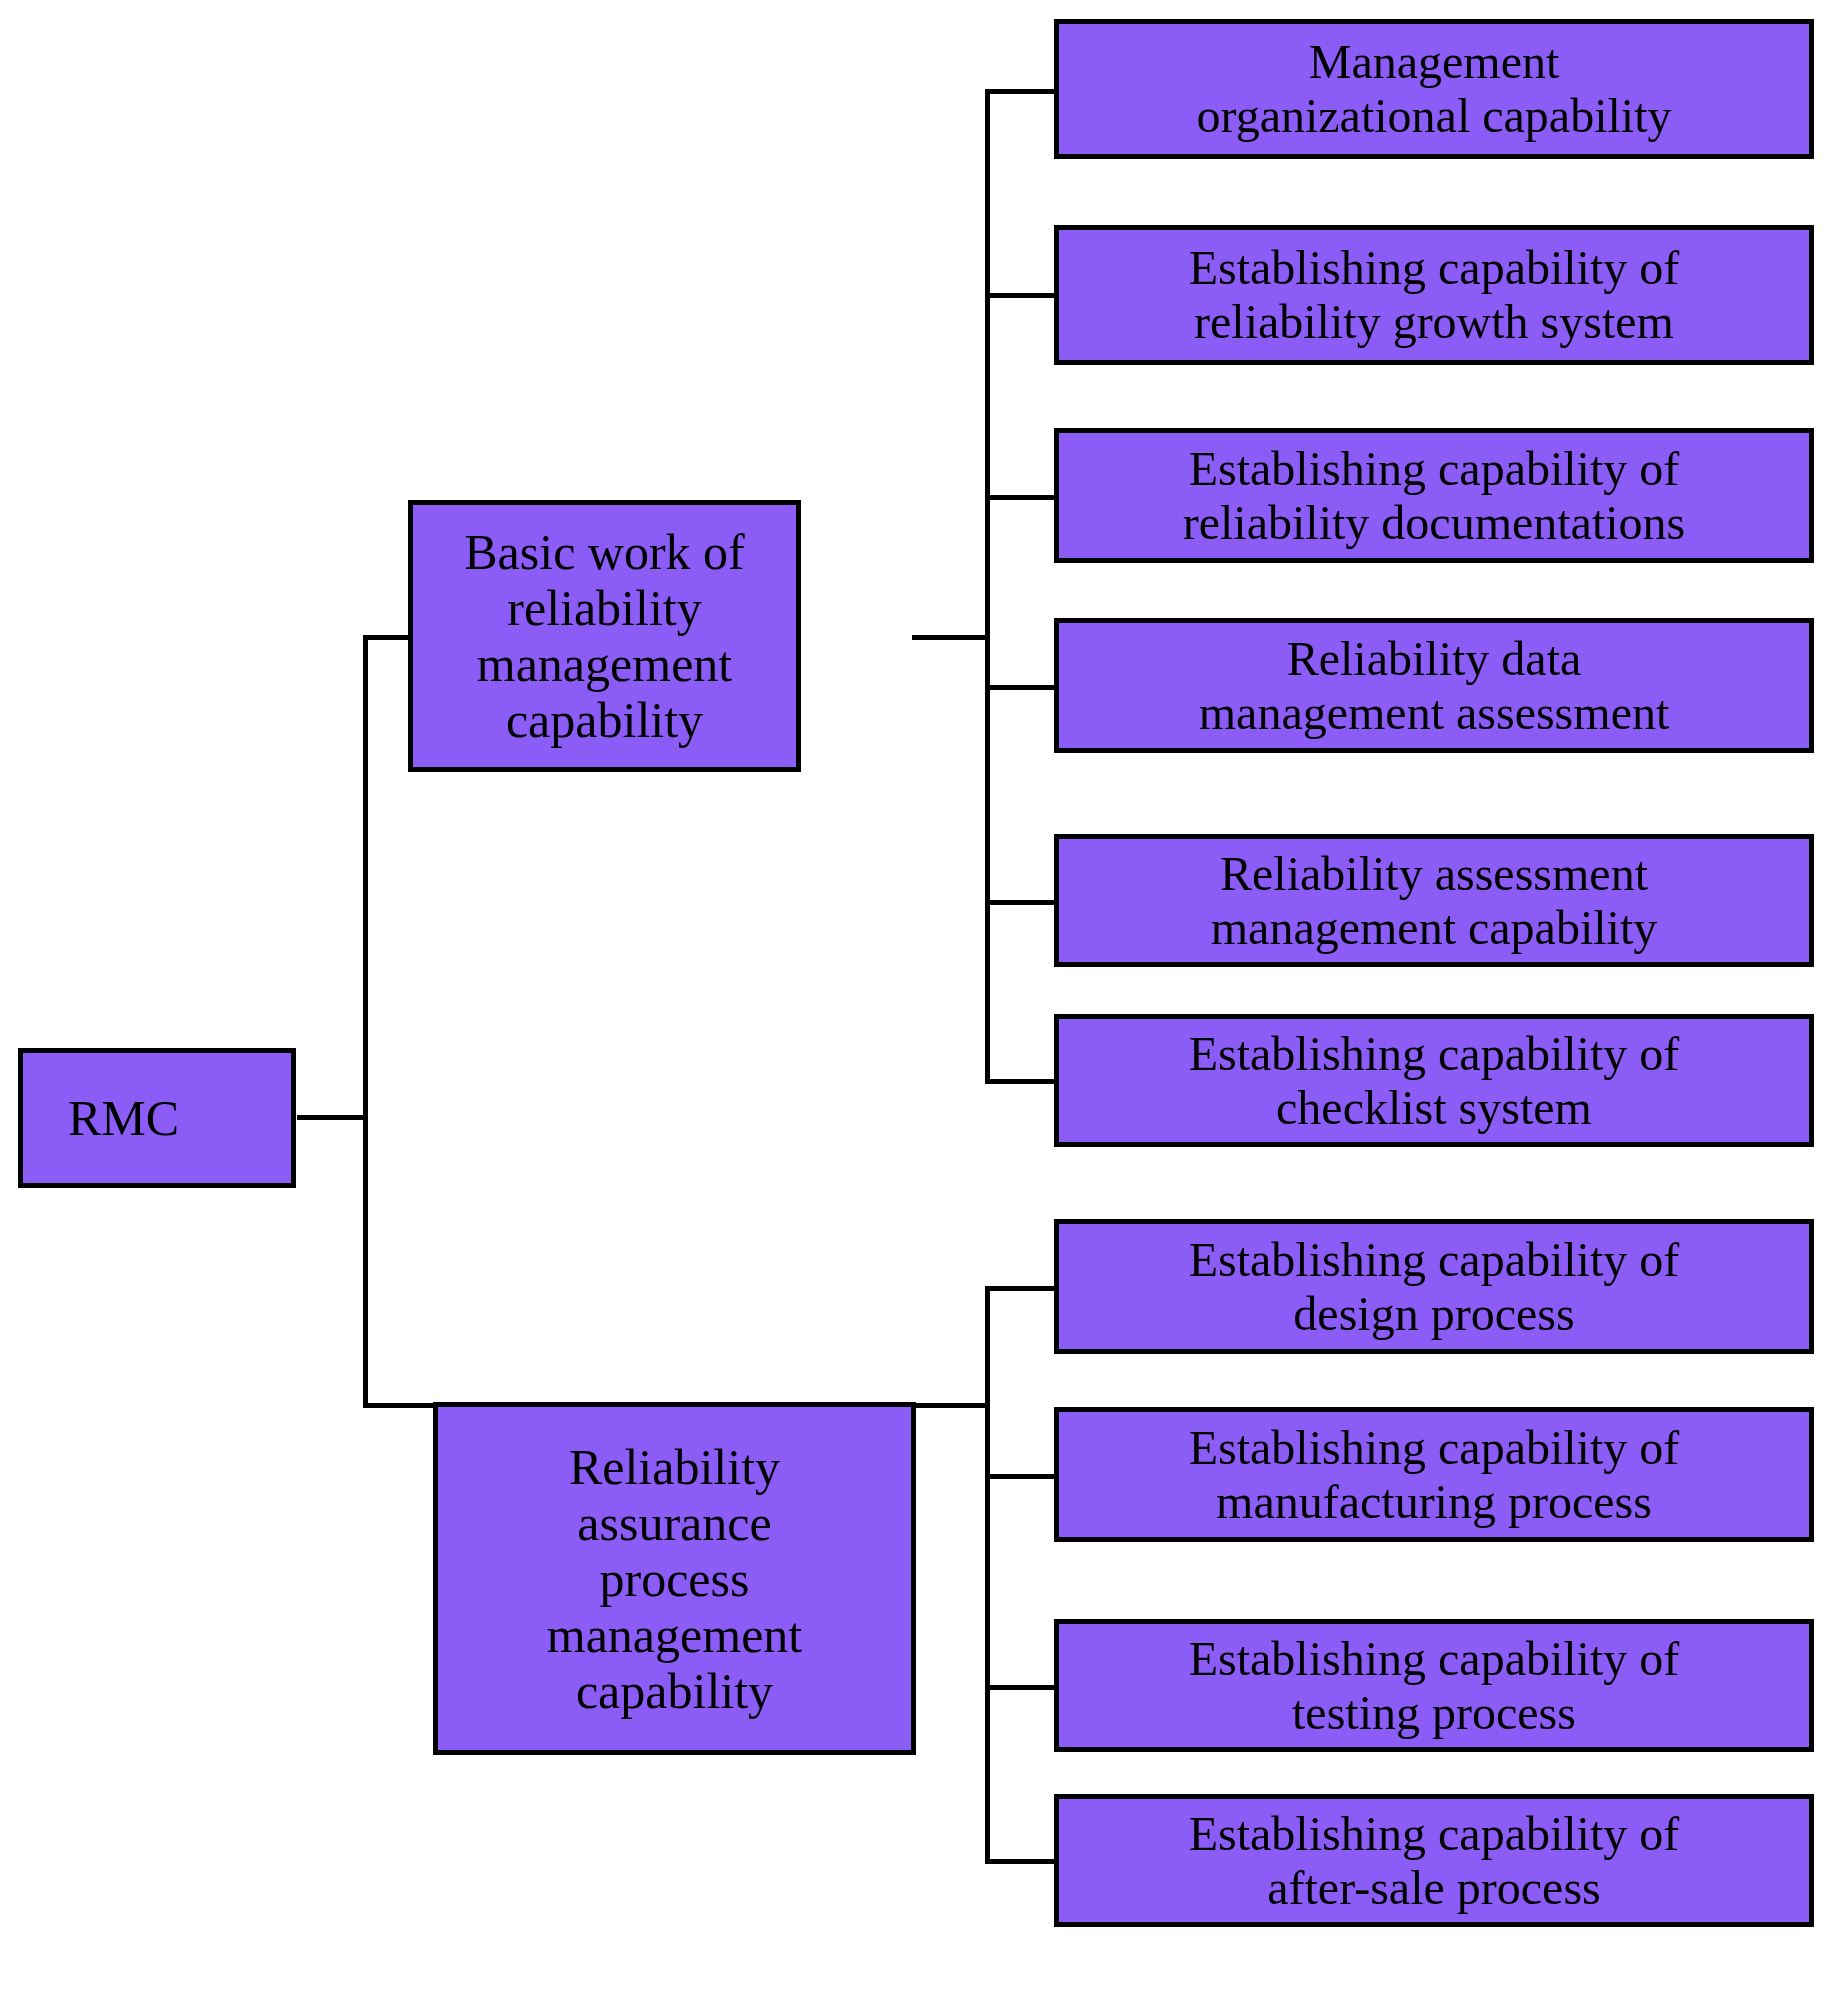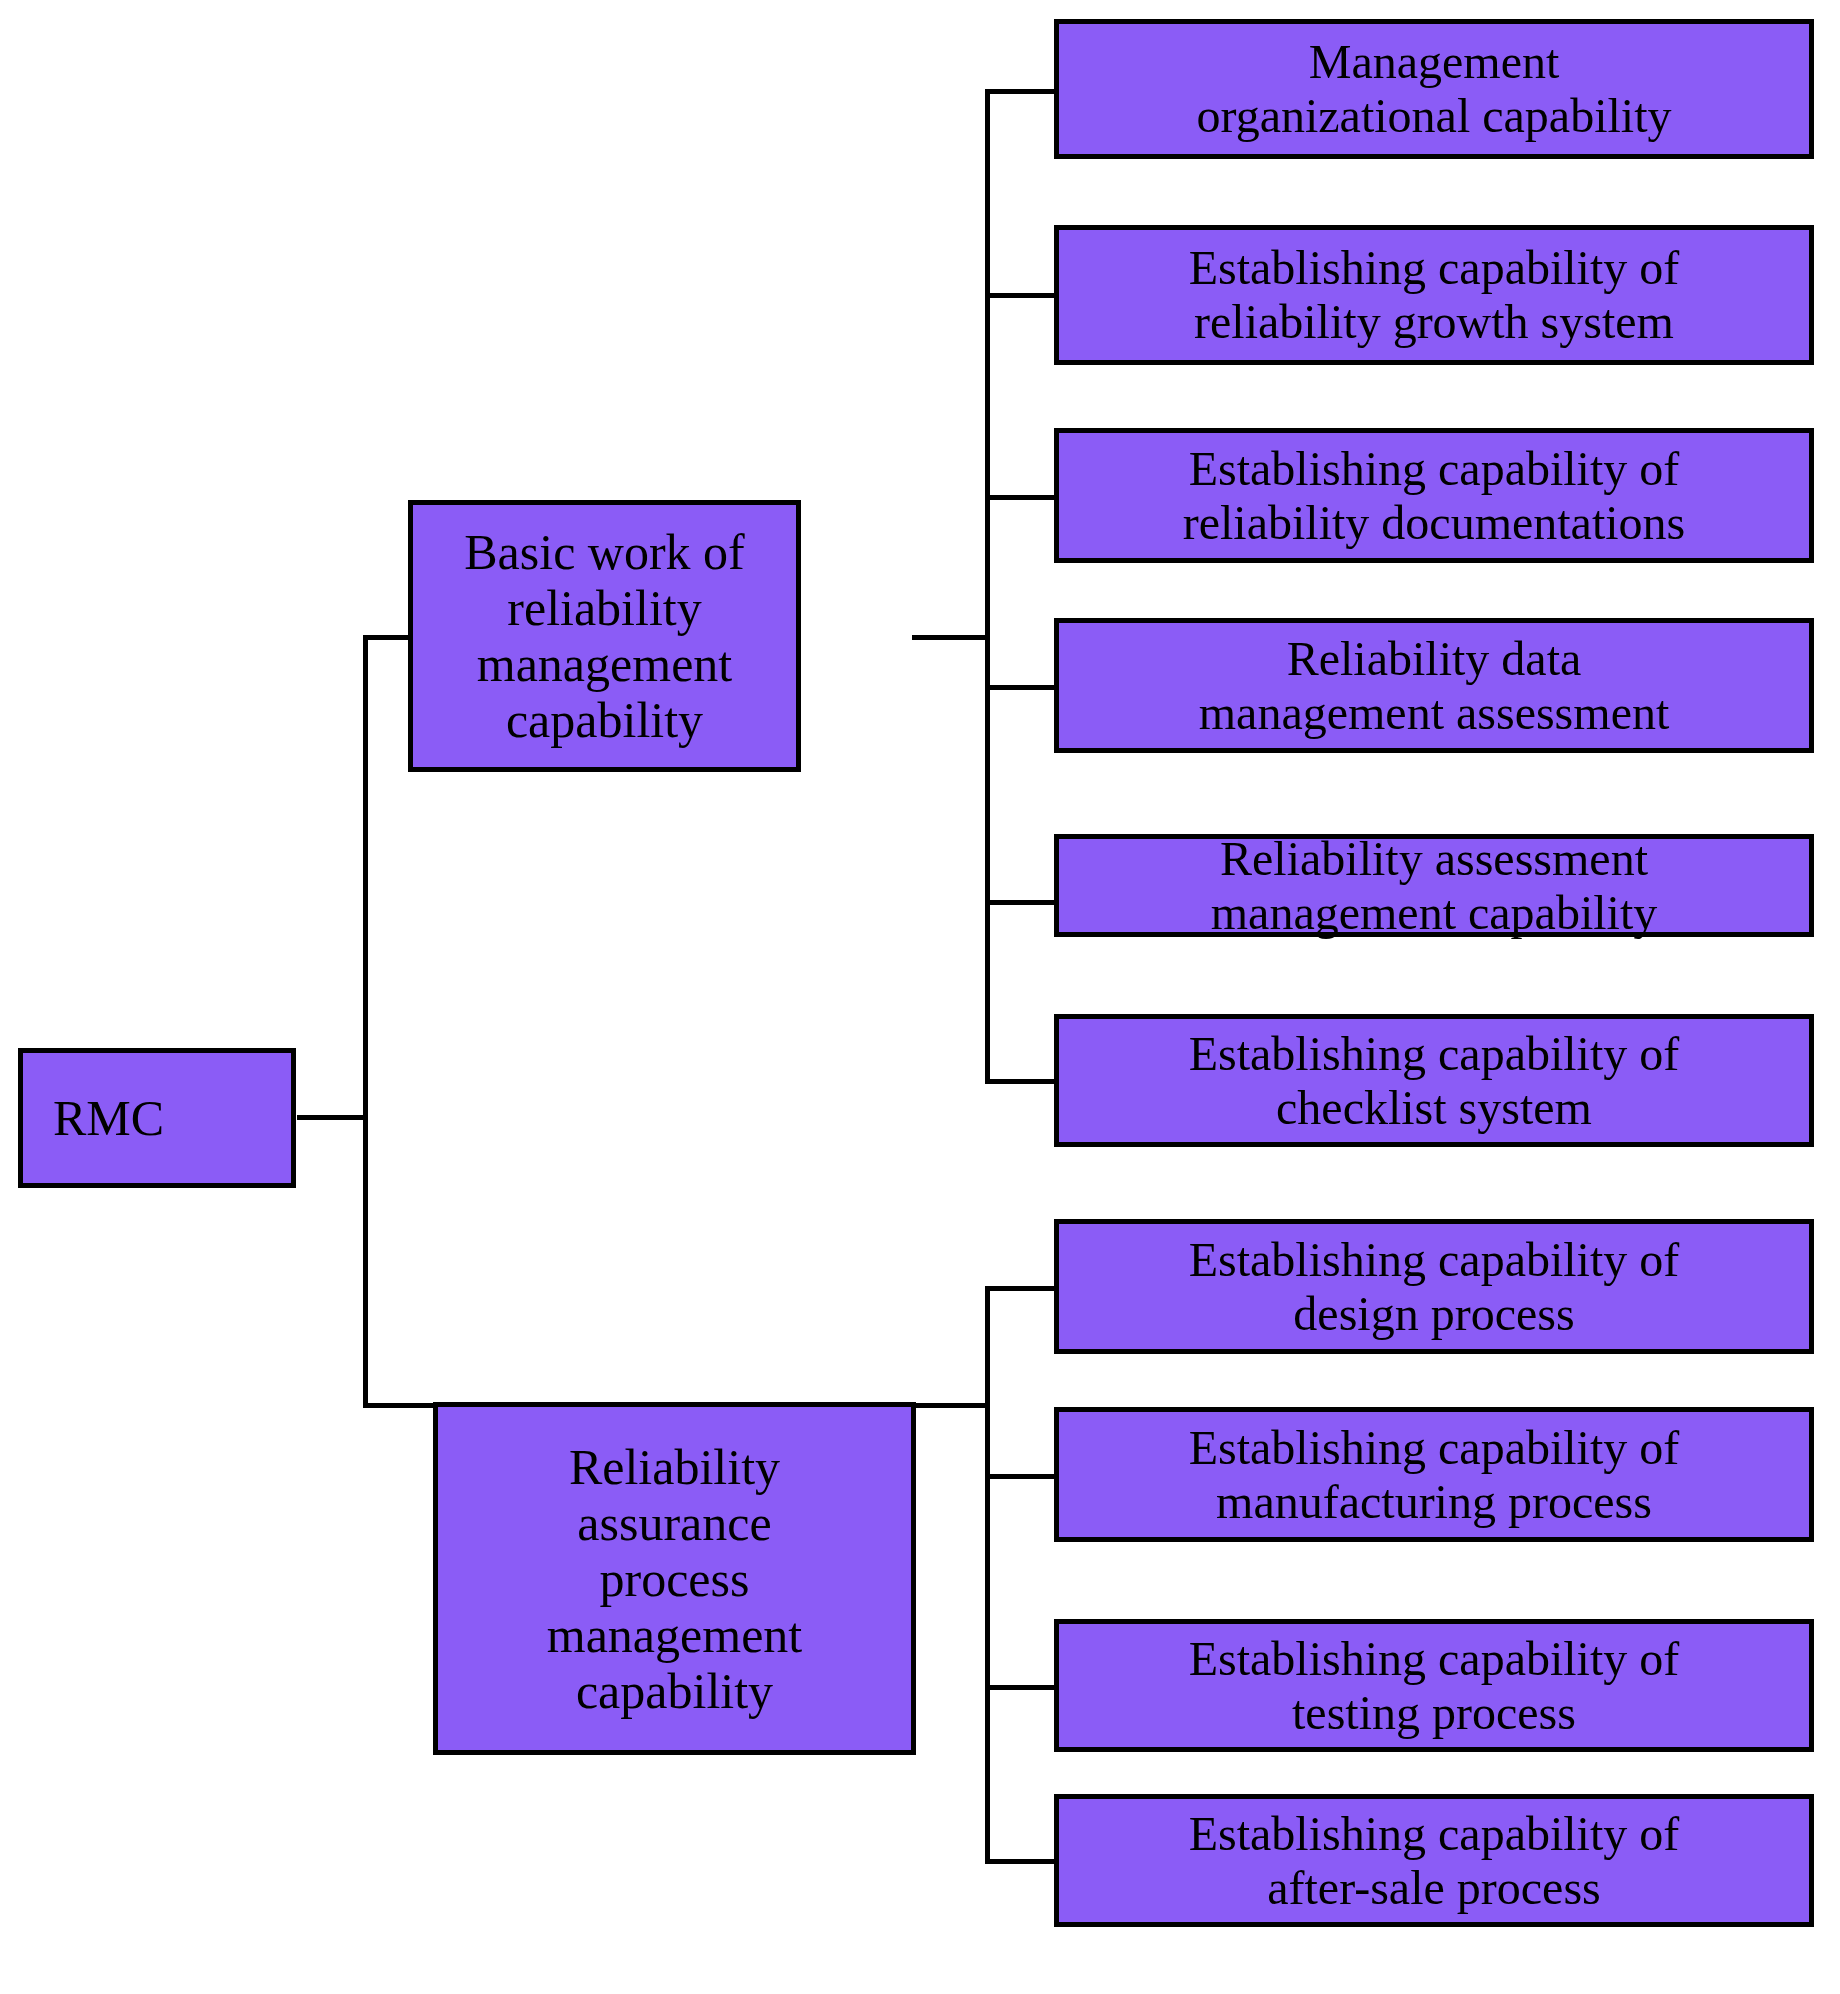--- a/index.html
+++ b/index.html
@@ -12,21 +12,21 @@
     border:5.3px solid #000000;
     background:#8b5cf6;
     display:flex;
     align-items:center;
     justify-content:center;
     text-align:center;
     line-height:1.12;
     padding:3px 10.6px;
     white-space:pre-line;
   }
-  .node.root{font-size:50px;justify-content:flex-start;padding-left:30px;}
+  .node.root{font-size:50px;justify-content:flex-start;padding-left:45px;}
   .node.level2{font-size:50px;}
   .node.level3{font-size:48px;}
   .wire{position:absolute;background:#000000;}
   .wire.h{height:4.5px;}
   .wire.v{width:4.5px;}
 </style>
 </head>
 <body>
 
 <div id="canvas">
@@ -76,21 +76,21 @@
 reliability documentations</span>
   </div>
 
   <div class="wire h" style="left:985px;top:685px;width:73px;"></div>
   <div class="node level3" style="left:1054px;top:618px;width:760px;height:135px;">
     <span>Reliability data
 management assessment</span>
   </div>
 
   <div class="wire h" style="left:985px;top:900px;width:73px;"></div>
-  <div class="node level3" style="left:1054px;top:834px;width:760px;height:103px;">
+  <div class="node level3" style="left:1054px;top:834px;width:760px;height:133px;">
     <span>Reliability assessment
 management capability</span>
   </div>
 
   <div class="wire h" style="left:985px;top:1079px;width:73px;"></div>
   <div class="node level3" style="left:1054px;top:1014px;width:760px;height:133px;">
     <span>Establishing capability of
 checklist system</span>
   </div>
 

